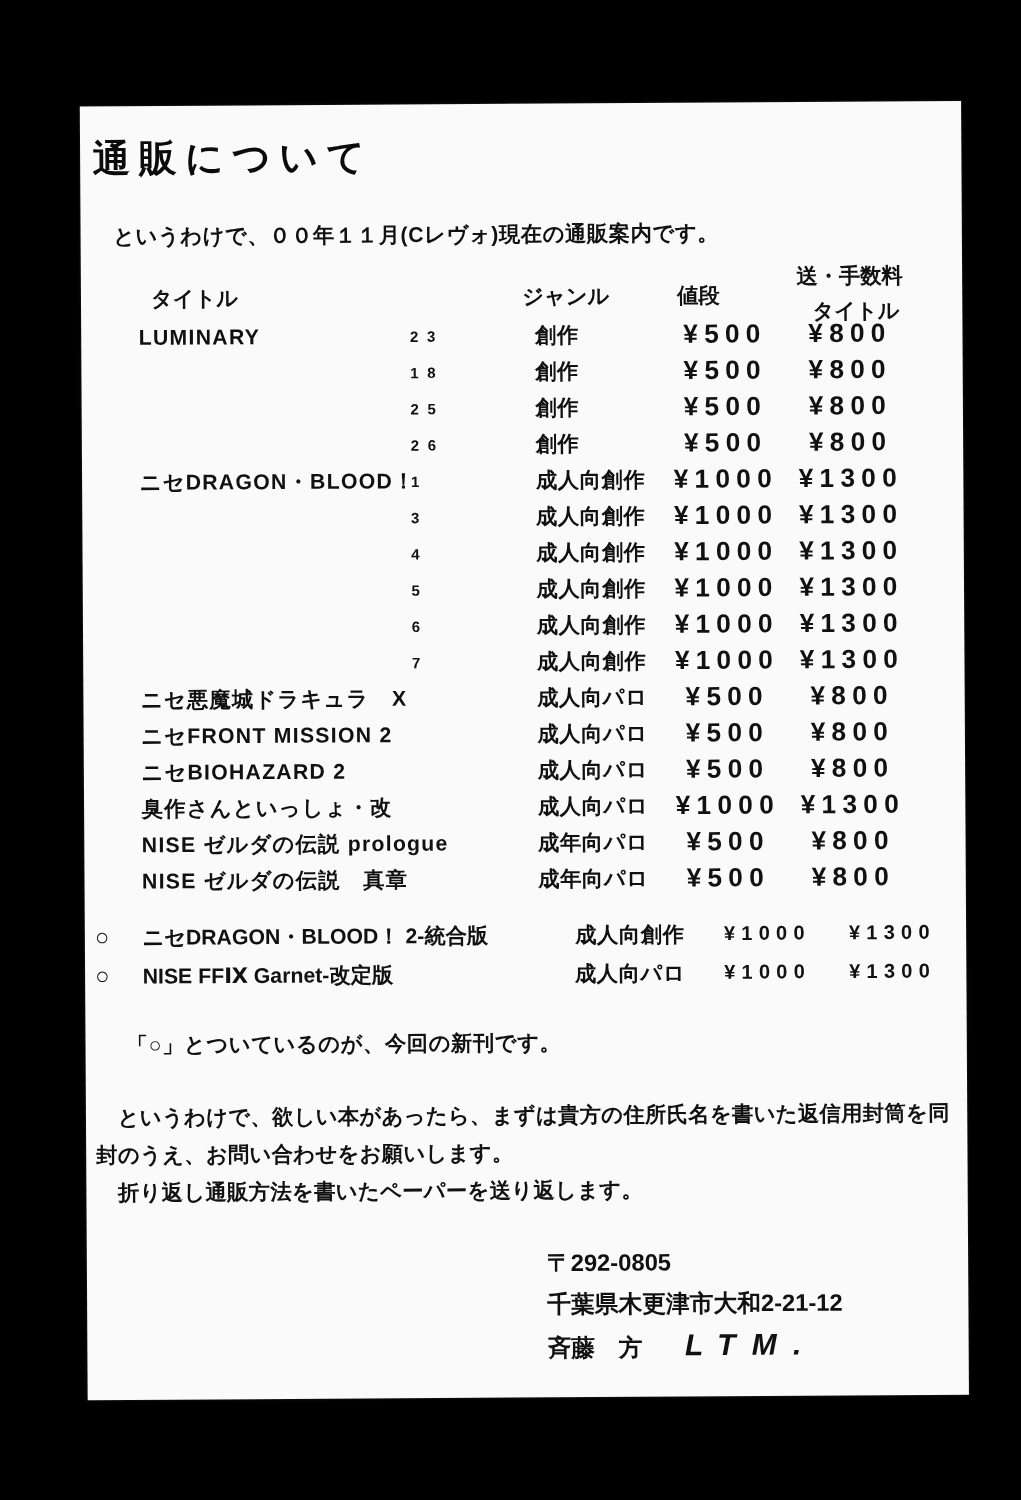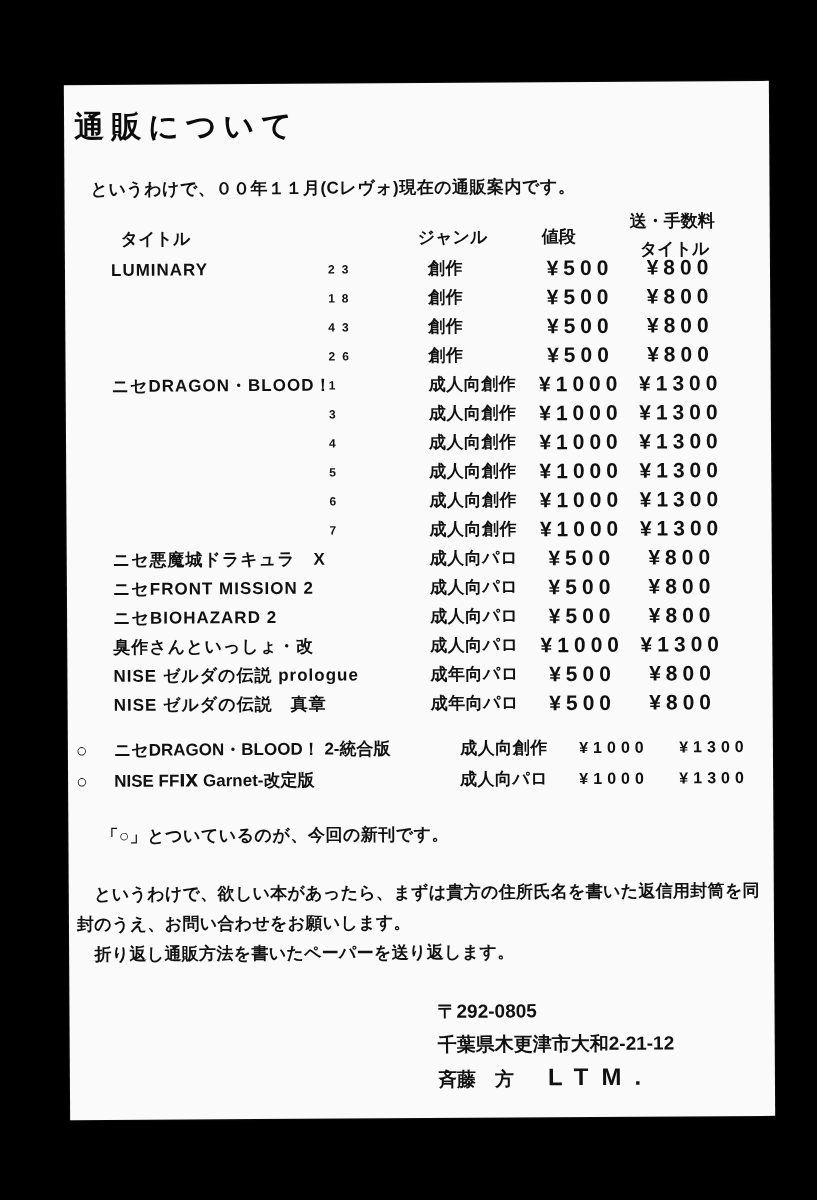--- a/index.html
+++ b/index.html
@@ -30,21 +30,21 @@
   }
   .hdr,.row,.nrow{display:grid;align-items:center;}
   .hdr,.row{
     grid-template-columns:217px 87px 115px 100px 100px;
     padding-left:46px;
   }
   .hdr{position:absolute;left:0;top:126px;width:659px;font-weight:700;font-size:17px;}
   .hdr .h-title{padding-left:10px;}
   .hdr .h-genre{padding-left:3px;}
   .hdr .h-price{padding-left:12px;}
-  .hdr .h-ship{line-height:28px;}
+  .hdr .h-ship{text-align:center;line-height:28px;}
   .hdr .h-ship .l2{padding-left:10px;}
   .tbody{position:absolute;left:0;top:171px;width:705px;}
   .row{height:29px;font-size:17px;font-weight:700;}
   .cell{white-space:nowrap;}
   .c-title{letter-spacing:1px;}
   .c-num{letter-spacing:7px;font-size:12px;}
   .c-genre{padding-left:13px;letter-spacing:.5px;}
   .c-price,.c-total{text-align:center;letter-spacing:5px;font-size:21px;}
   .newitems{position:absolute;left:0;top:650px;width:705px;}
   .nrow{
@@ -63,20 +63,21 @@
     font-size:17px;font-weight:600;line-height:30px;letter-spacing:.3px;
   }
   .address{
     position:absolute;left:368px;top:912px;
     font-size:19px;font-weight:600;line-height:33px;
   }
   .addr-line3{display:flex;align-items:baseline;}
   .brand{
     font-size:24px;font-weight:700;letter-spacing:13px;
     margin-left:34px;
+    font-style:italic;
   }
 </style>
 </head>
 <body>
 
 <div class="page">
 
   <div class="doc-title">通販について</div>
 
   <div class="intro">というわけで、００年１１月(Cレヴォ)現在の通販案内です。</div>
@@ -102,21 +103,21 @@
       </div>
       <div class="row">
         <div class="cell c-title"></div>
         <div class="cell c-num">18</div>
         <div class="cell c-genre">創作</div>
         <div class="cell c-price">¥500</div>
         <div class="cell c-total">¥800</div>
       </div>
       <div class="row">
         <div class="cell c-title"></div>
-        <div class="cell c-num">43</div>
+        <div class="cell c-num">25</div>
         <div class="cell c-genre">創作</div>
         <div class="cell c-price">¥500</div>
         <div class="cell c-total">¥800</div>
       </div>
       <div class="row">
         <div class="cell c-title"></div>
         <div class="cell c-num">26</div>
         <div class="cell c-genre">創作</div>
         <div class="cell c-price">¥500</div>
         <div class="cell c-total">¥800</div>

